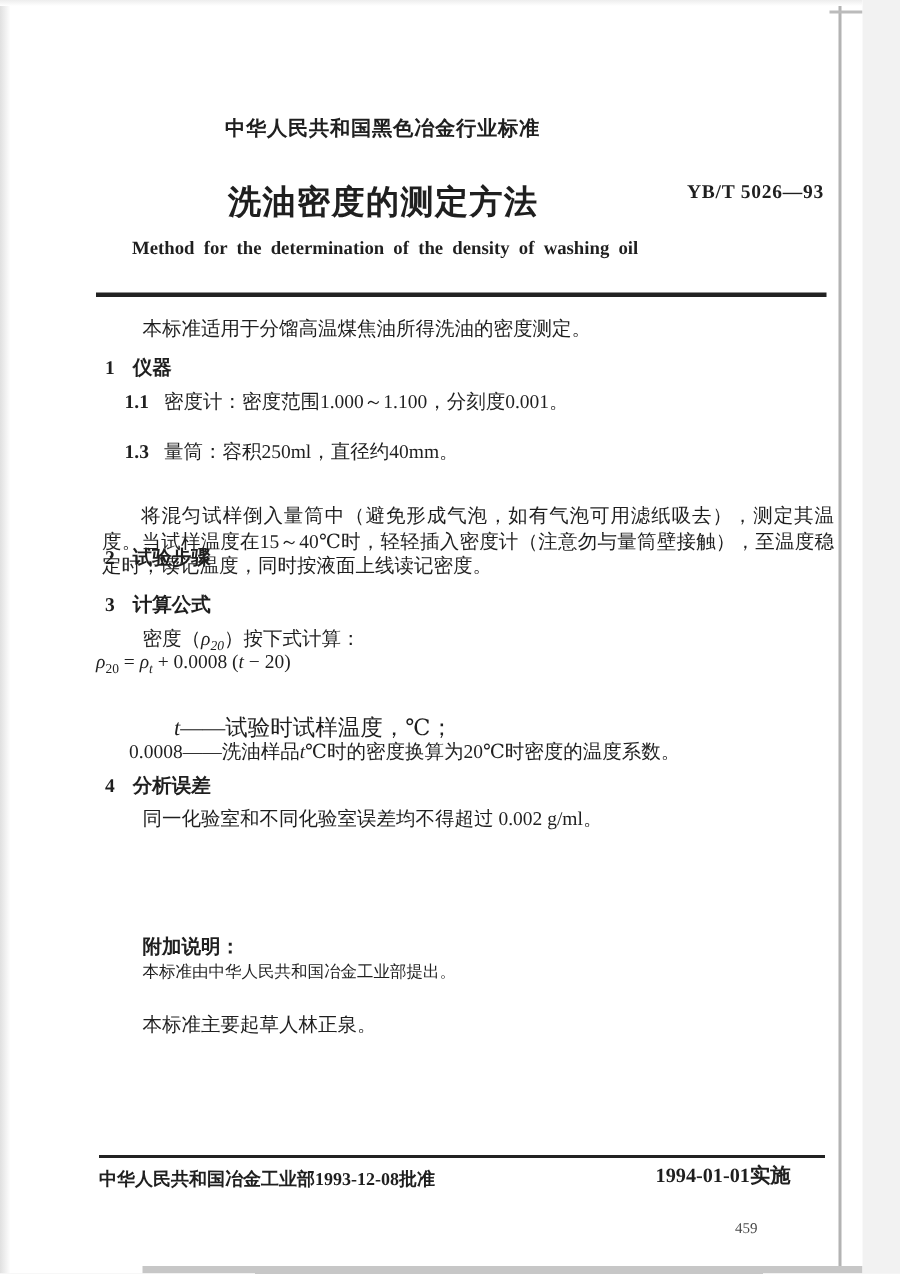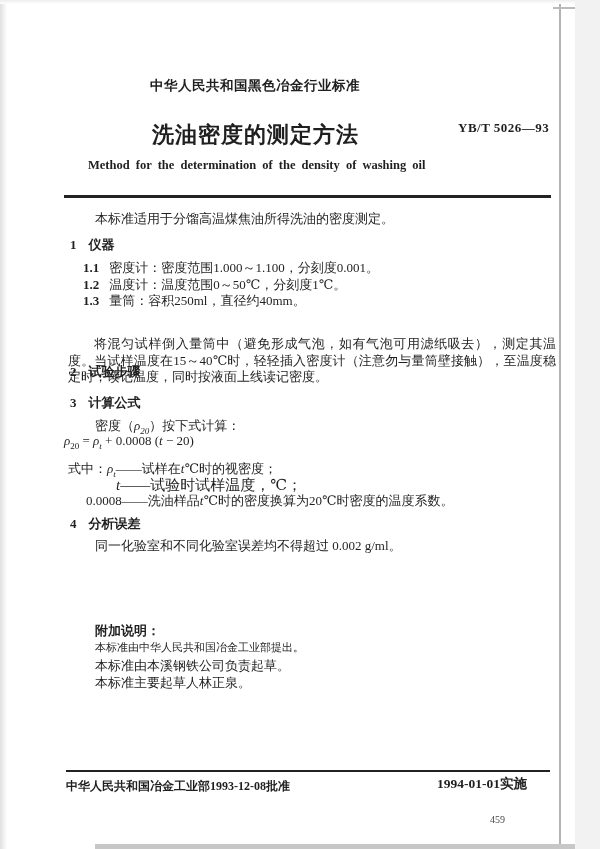--- a/index.html
+++ b/index.html
@@ -80,40 +80,37 @@
   <div class="abs issuer b">中华人民共和国黑色冶金行业标准</div>
   <div class="abs title-zh b">洗油密度的测定方法</div>
   <div class="abs code b">YB/T 5026—93</div>
   <div class="abs title-en b">Method for the determination of the density of washing oil</div>
   <div class="abs rule-top"></div>
 
   <div class="abs scope">本标准适用于分馏高温煤焦油所得洗油的密度测定。</div>
 
   <div class="abs h h1"><span class="no">1</span><span>仪器</span></div>
   <div class="abs item item1"><span class="no">1.1</span><span>密度计：密度范围1.000～1.100，分刻度0.001。</span></div>
-  <div class="abs item item2"><span class="no">1.2</span><span>温度计：温度范围0～50℃，分刻度1℃。</span></div>
   <div class="abs item item3"><span class="no">1.3</span><span>量筒：容积250ml，直径约40mm。</span></div>
 
   <div class="abs h h2"><span class="no">2</span><span>试验步骤</span></div>
   <div class="abs para2">将混匀试样倒入量筒中（避免形成气泡，如有气泡可用滤纸吸去），测定其温度。当试样温度在15～40℃时，轻轻插入密度计（注意勿与量筒壁接触），至温度稳定时，读记温度，同时按液面上线读记密度。</div>
 
   <div class="abs h h3"><span class="no">3</span><span>计算公式</span></div>
   <div class="abs lead"><span>密度（</span><span class="it">ρ</span><sub class="it">20</sub><span>）按下式计算：</span></div>
   <div class="abs formula"><span class="it">ρ</span><sub>20</sub><span> = </span><span class="it">ρ</span><sub class="it">t</sub><span> + 0.0008 (</span><span class="it">t</span><span> − 20)</span></div>
 
-  <div class="abs where1"><span>式中：</span><span class="it">ρ</span><sub class="it">t</sub><span>——</span><span>试样在</span><span class="it">t</span><span>℃时的视密度；</span></div>
   <div class="abs where2"><span class="it">t</span><span>——</span><span>试验时试样温度，℃；</span></div>
   <div class="abs where3"><span>0.0008</span><span>——</span><span>洗油样品</span><span class="it">t</span><span>℃时的密度换算为20℃时密度的温度系数。</span></div>
 
   <div class="abs h h4"><span class="no">4</span><span>分析误差</span></div>
   <div class="abs para4">同一化验室和不同化验室误差均不得超过 0.002 g/ml。</div>
 
   <div class="abs notes-heading">附加说明：</div>
   <div class="abs note1">本标准由中华人民共和国冶金工业部提出。</div>
-  <div class="abs note2">本标准由本溪钢铁公司负责起草。</div>
   <div class="abs note3">本标准主要起草人林正泉。</div>
 
   <div class="abs rule-bottom"></div>
   <div class="abs approval b">中华人民共和国冶金工业部1993-12-08批准</div>
   <div class="abs implementation b">1994-01-01实施</div>
   <div class="abs pageno">459</div>
 
 </div>
 
 </body></html>

